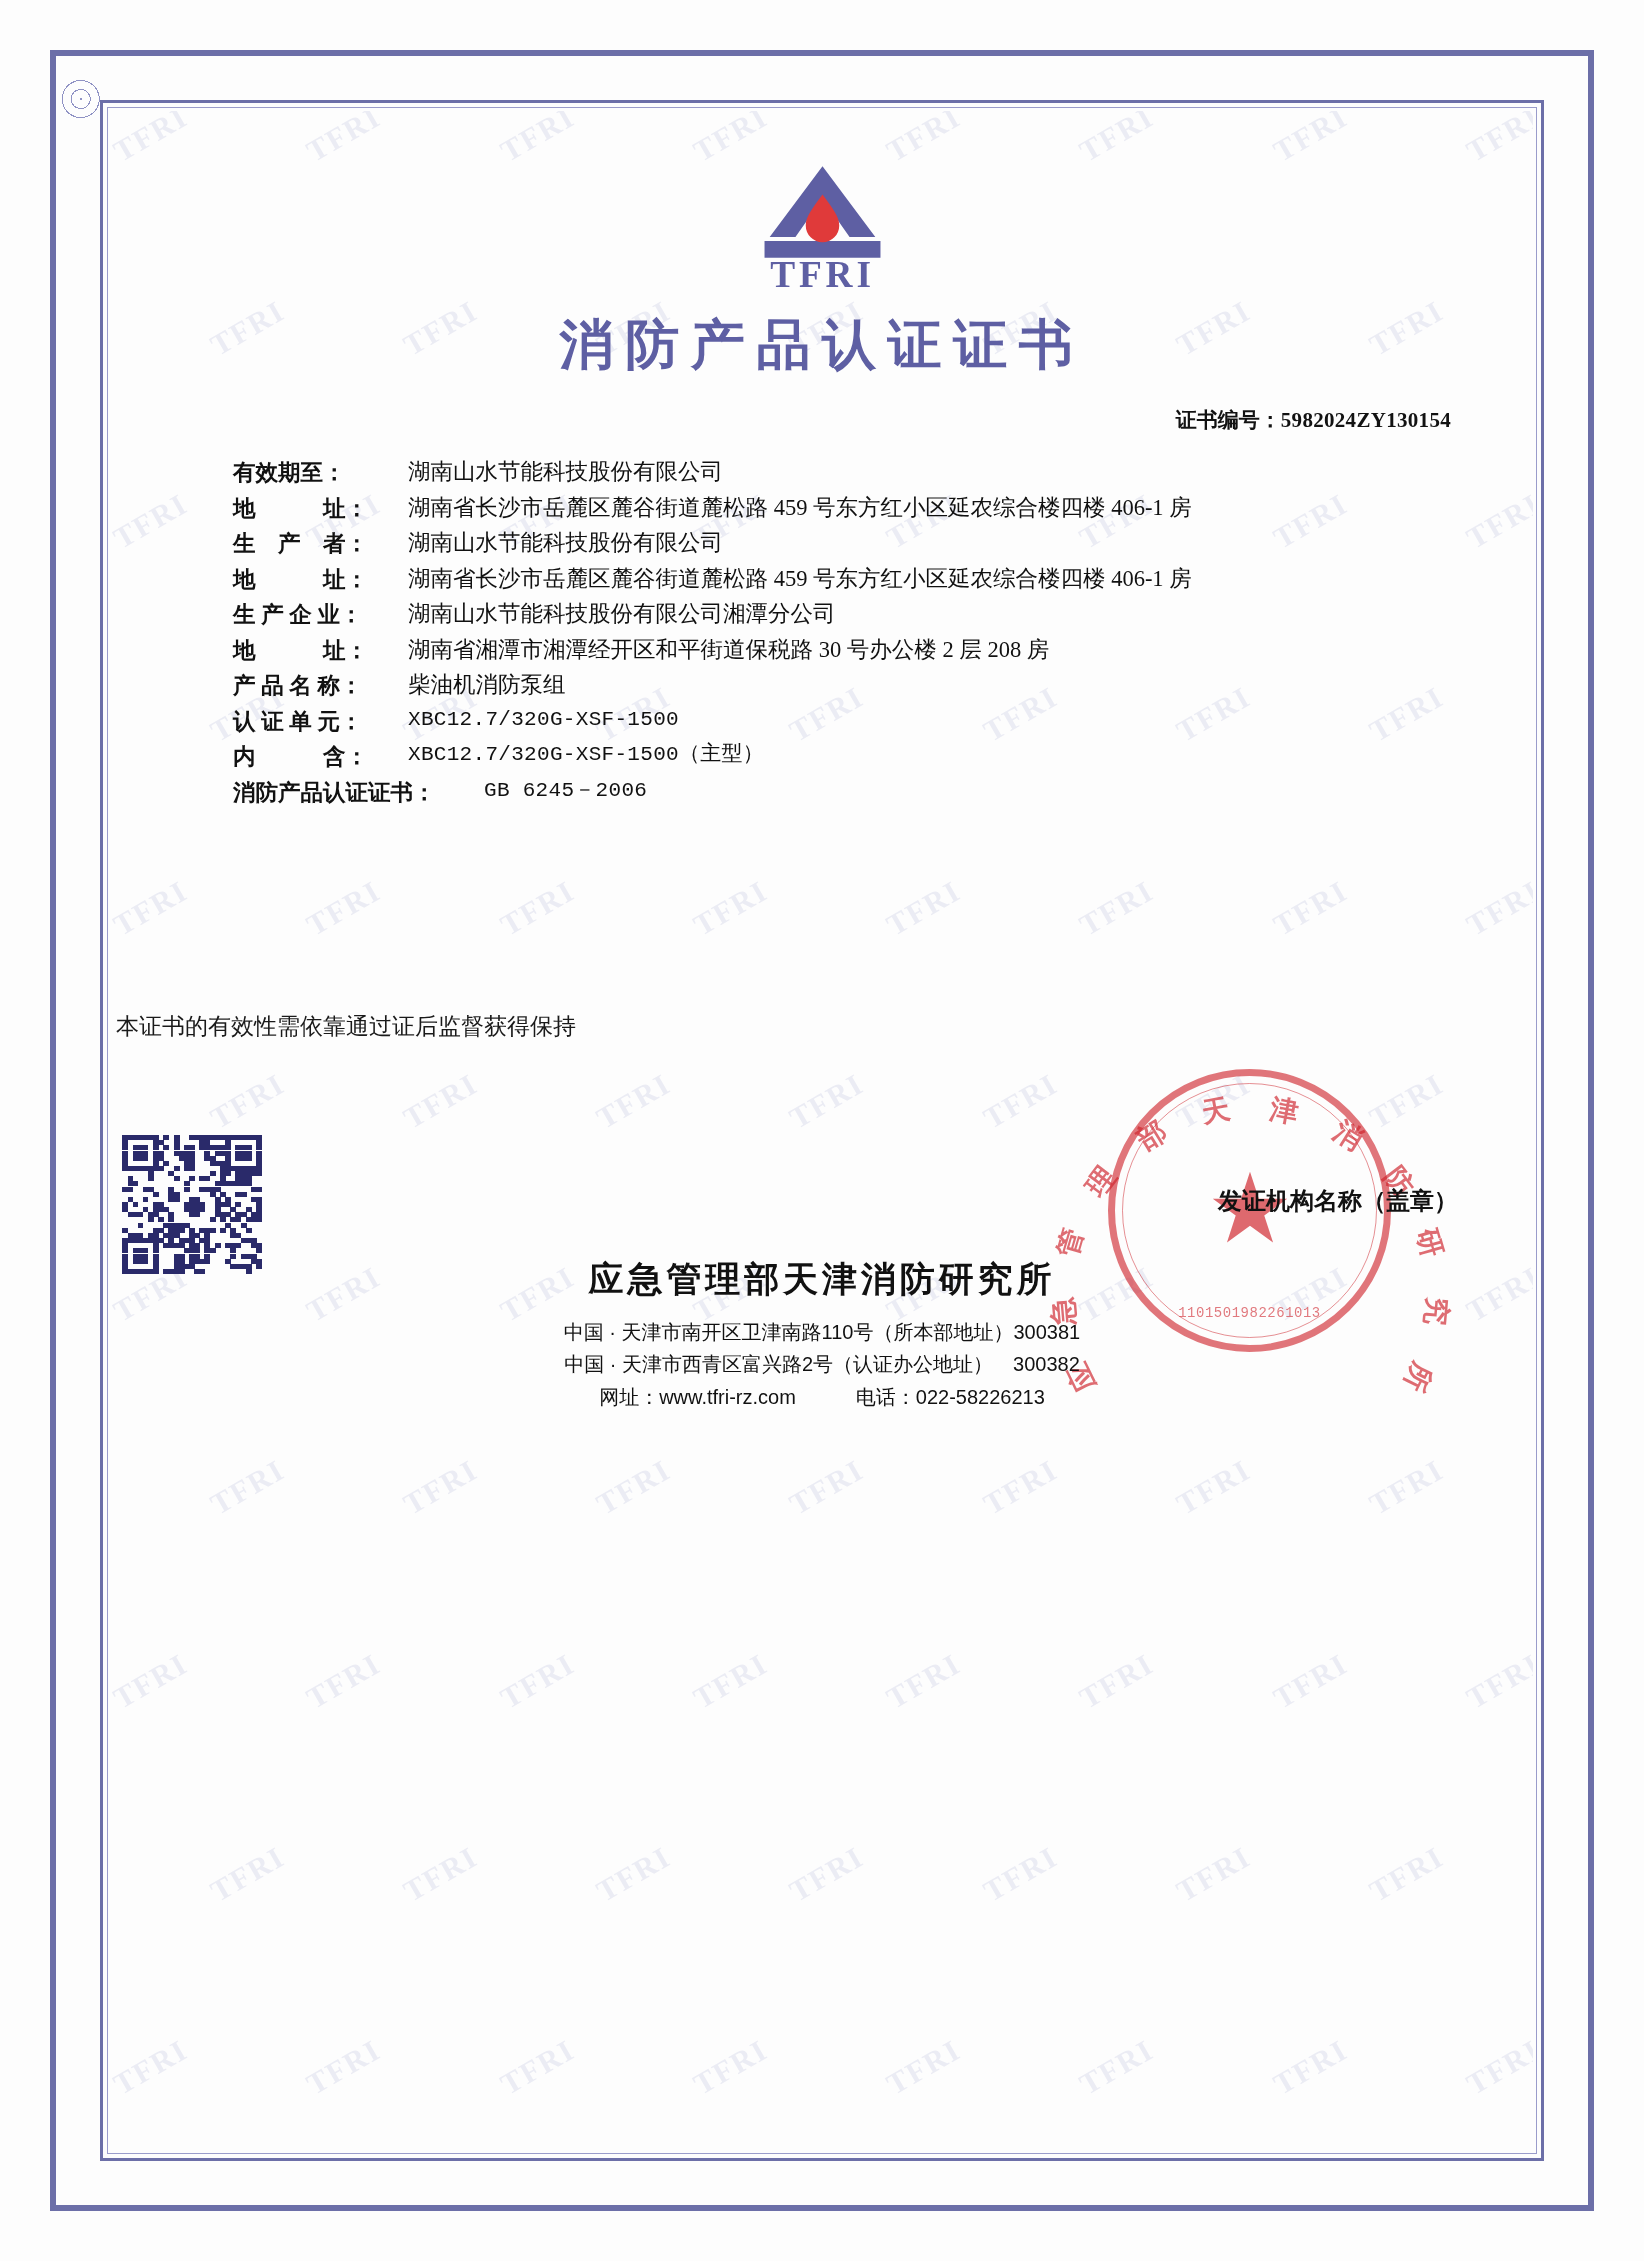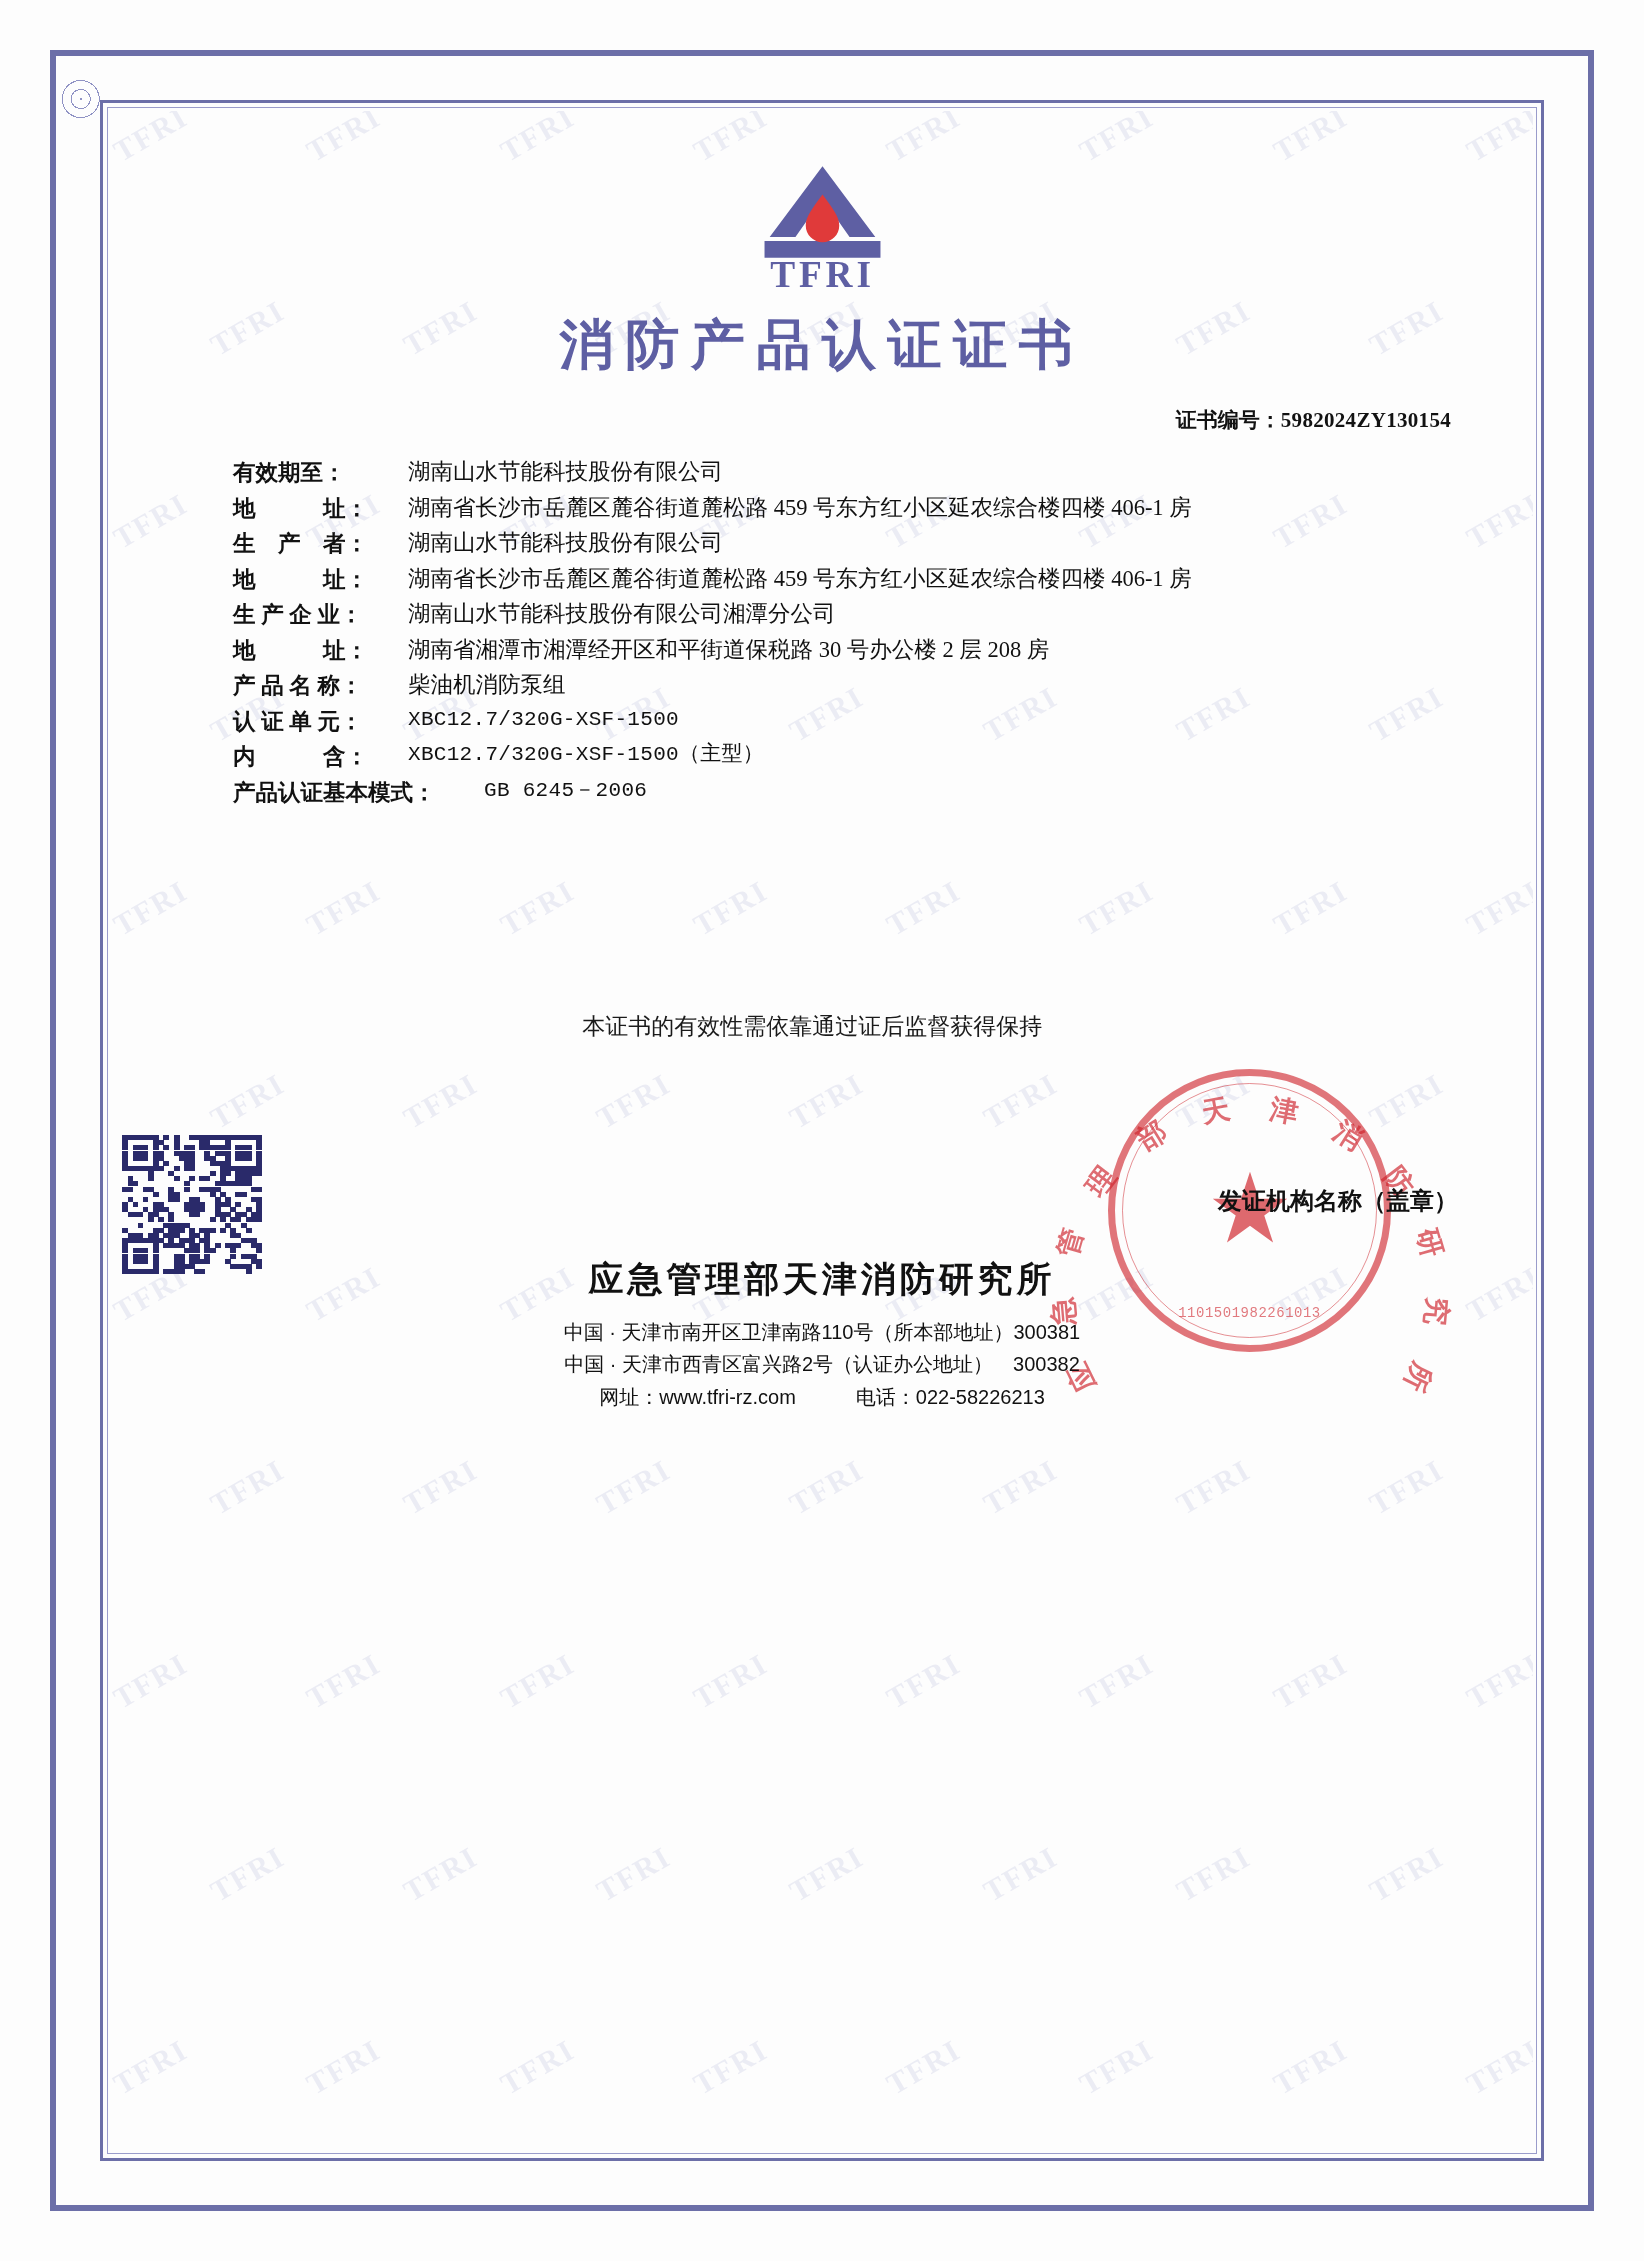--- a/index.html
+++ b/index.html
@@ -151,21 +151,21 @@
     color: #111;
   }
   .statement .line { margin-bottom: 10.3px; }
   .dateline { letter-spacing: 0.6px; }
 
   
   .notes {
     position: absolute;
     left: 0; right: 19.3px;
     top: 895px;
-    text-align: center;
+    text-align: left;
     font-family: "Liberation Sans", sans-serif;
     font-size: 23px;
     color: #1a1a1a;
   }
   .notes .n1 { margin-bottom: 18px; }
 
   
   .qr {
     position: absolute;
     left: 6.4px;
@@ -410,21 +410,21 @@
         </div>
         <div class="frow">
           <div class="flabel w1">认 证 单 元：</div>
           <div class="fvalue mono">XBC12.7/320G-XSF-1500</div>
         </div>
         <div class="frow">
           <div class="flabel w1">内　　　含：</div>
           <div class="fvalue mono">XBC12.7/320G-XSF-1500（主型）</div>
         </div>
         <div class="frow">
-          <div class="flabel wide">产品认证基本模式：</div>
+          <div class="flabel wide">消防产品认证证书：</div>
           <div class="fvalue mono indent">GB 6245－2006</div>
         </div>
       </div>
 
 
     <div class="notes">
       <div class="n1">本证书的有效性需依靠通过证后监督获得保持</div>
     </div>
 
     <div class="qr" id="qr">

